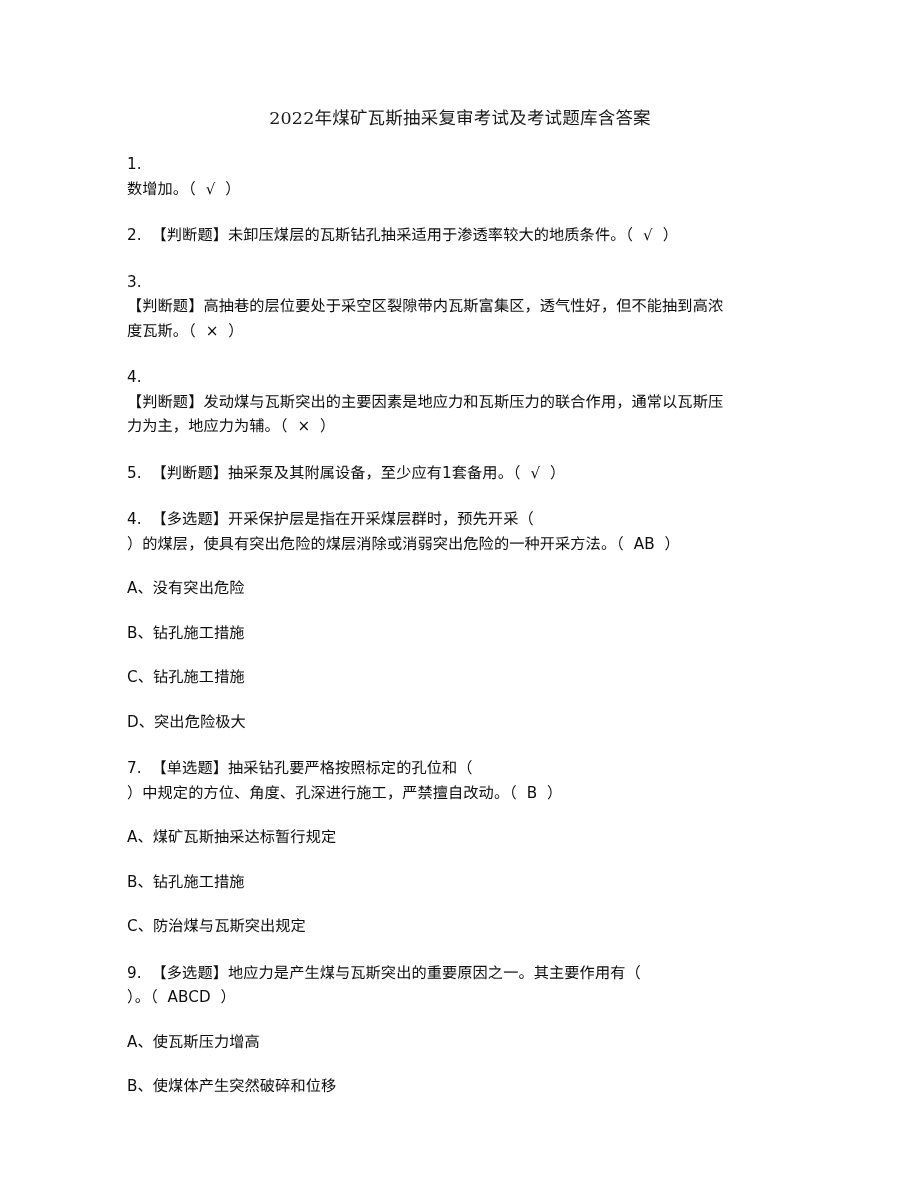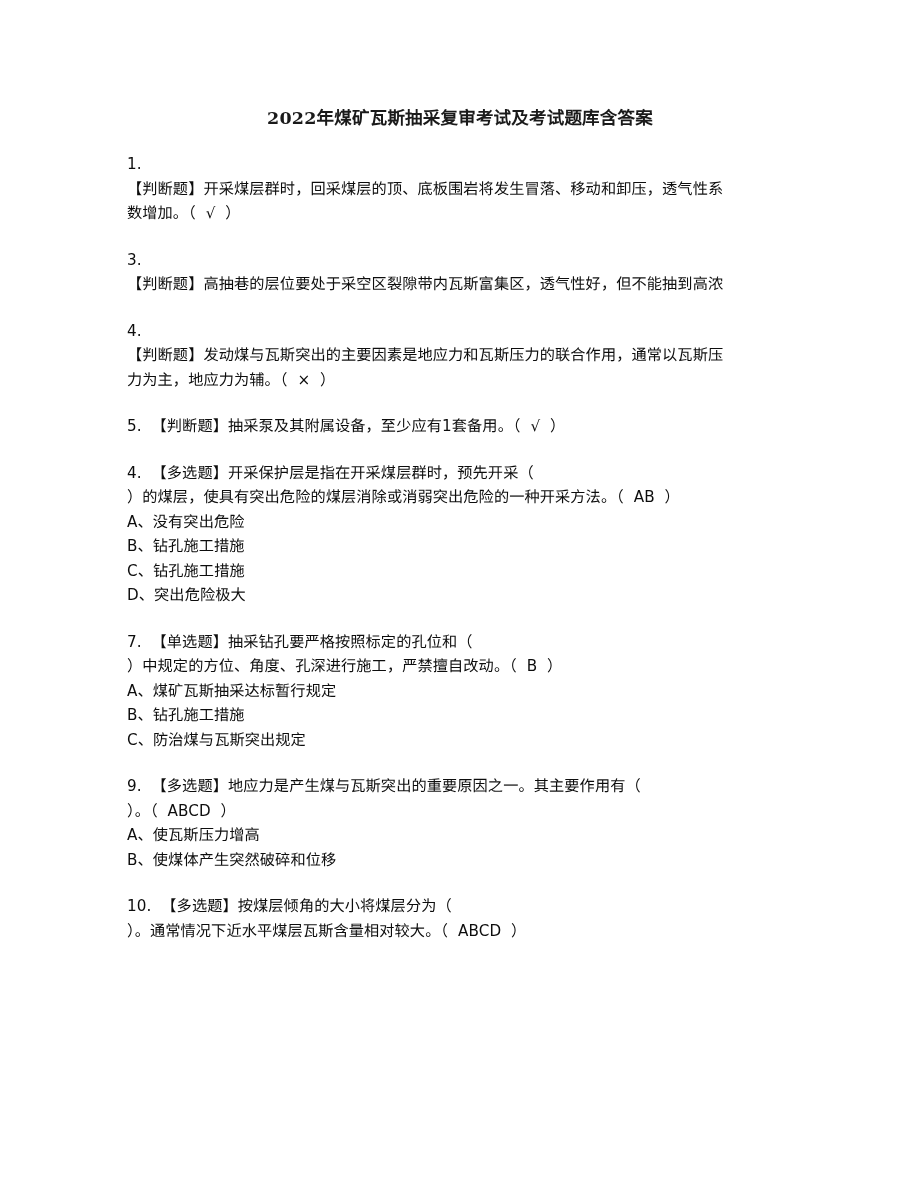--- a/index.html
+++ b/index.html
@@ -27,21 +27,21 @@
 
   .doc-title {
     position: absolute;
     top: 106px;
     left: 0;
     width: 920px;
     text-align: center;
     font-family: "DejaVu Serif", "Liberation Serif", serif;
     font-size: 17.5px;
     line-height: 24px;
-    font-weight: bold;
+    font-weight: normal;
     letter-spacing: 0.2px;
     color: #1a1a1a;
     white-space: nowrap;
   }
 
   .content {
     position: absolute;
     top: 152px;
     left: 127px;
     width: 666px;
@@ -57,38 +57,42 @@
     line-height: 24.5px;
     letter-spacing: 0.1px;
     color: #0d0d0d;
     white-space: pre-wrap;
     word-break: break-all;
     margin: 0;
   }
 
   .q-line.opt {
     letter-spacing: 0.1px;
+    margin-top: 20px;
   }
 </style>
 </head>
 <body>
 
 <div class="page">
 
   <div class="doc-title">2022年煤矿瓦斯抽采复审考试及考试题库含答案</div>
 
   <div class="content">
       <div class="q-block">
         <div class="q-line">1.</div>
-        <div class="q-line">【判断题】开采煤层群时，回采煤层的顶、底板围岩将发生冒落、移动和卸压，透气性系</div>
         <div class="q-line">数增加。（  √  ）</div>
+      </div>
+      <div class="q-block">
+        <div class="q-line">2.  【判断题】未卸压煤层的瓦斯钻孔抽采适用于渗透率较大的地质条件。（  √  ）</div>
       </div>
       <div class="q-block">
         <div class="q-line">3.</div>
         <div class="q-line">【判断题】高抽巷的层位要处于采空区裂隙带内瓦斯富集区，透气性好，但不能抽到高浓</div>
+        <div class="q-line">度瓦斯。（  ×  ）</div>
       </div>
       <div class="q-block">
         <div class="q-line">4.</div>
         <div class="q-line">【判断题】发动煤与瓦斯突出的主要因素是地应力和瓦斯压力的联合作用，通常以瓦斯压</div>
         <div class="q-line">力为主，地应力为辅。（  ×  ）</div>
       </div>
       <div class="q-block">
         <div class="q-line">5.  【判断题】抽采泵及其附属设备，至少应有1套备用。（  √  ）</div>
       </div>
       <div class="q-block">
@@ -105,19 +109,15 @@
         <div class="q-line opt">A、煤矿瓦斯抽采达标暂行规定</div>
         <div class="q-line opt">B、钻孔施工措施</div>
         <div class="q-line opt">C、防治煤与瓦斯突出规定</div>
       </div>
       <div class="q-block">
         <div class="q-line">9.  【多选题】地应力是产生煤与瓦斯突出的重要原因之一。其主要作用有（</div>
         <div class="q-line">）。（  ABCD  ）</div>
         <div class="q-line opt">A、使瓦斯压力增高</div>
         <div class="q-line opt">B、使煤体产生突然破碎和位移</div>
       </div>
-      <div class="q-block">
-        <div class="q-line">10.  【多选题】按煤层倾角的大小将煤层分为（</div>
-        <div class="q-line">）。通常情况下近水平煤层瓦斯含量相对较大。（  ABCD  ）</div>
-      </div>
     </div>
 
 </div>
 
 </body></html>

